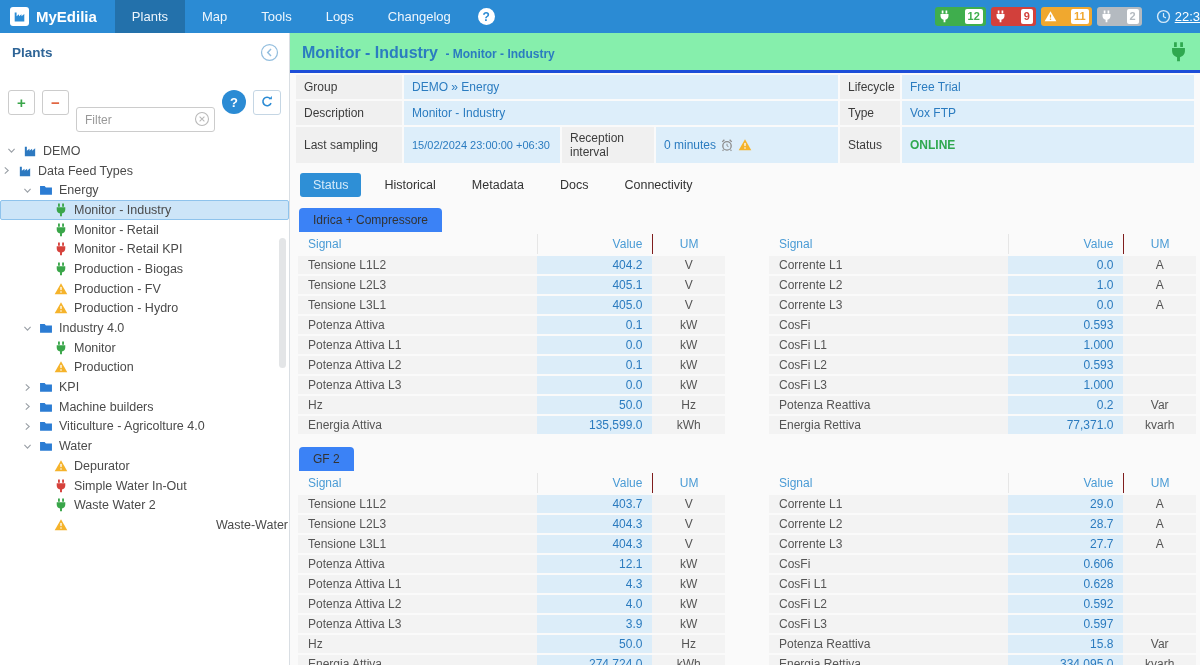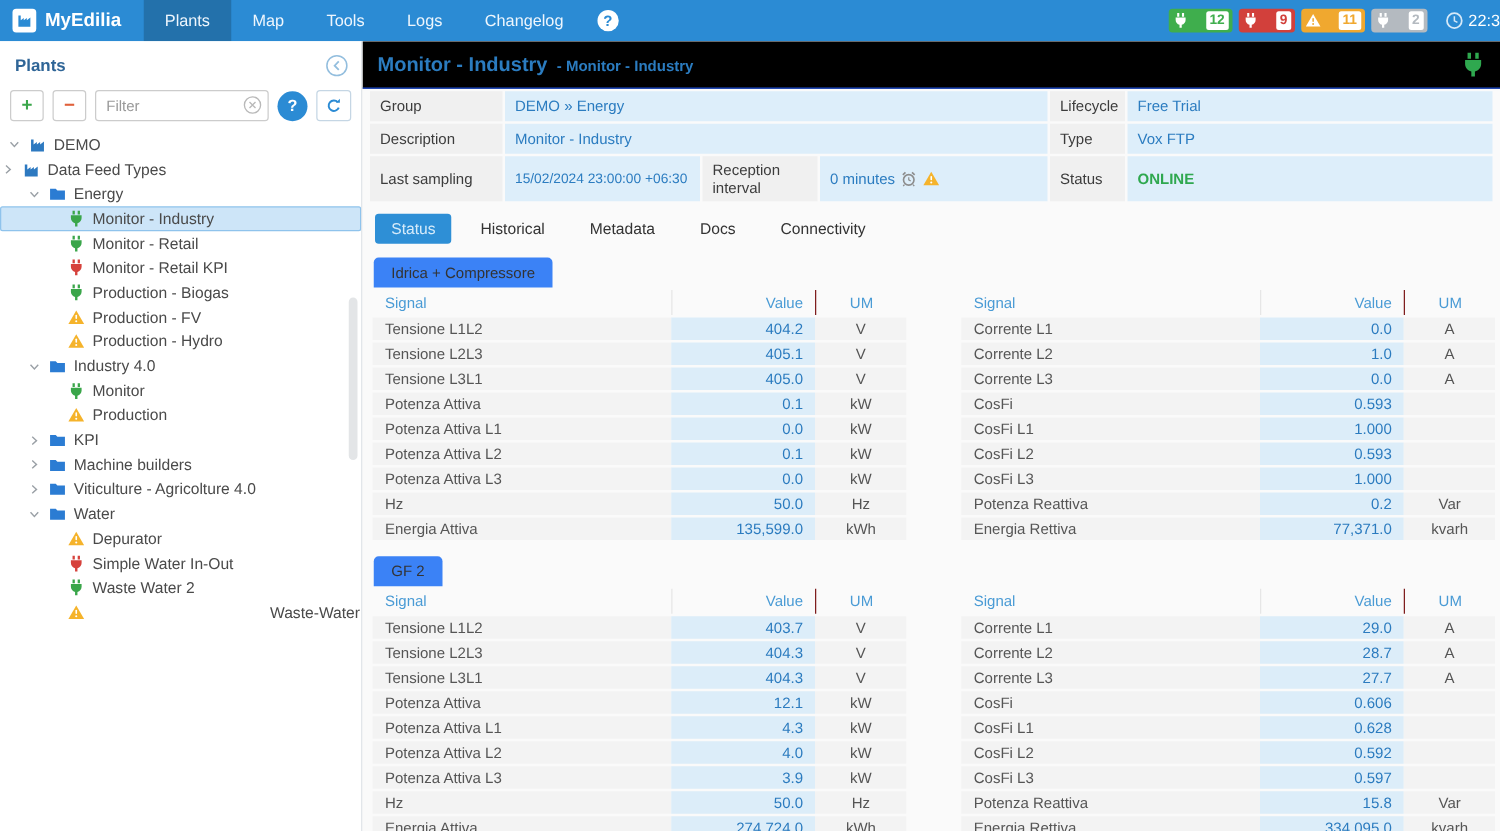--- a/index.html
+++ b/index.html
@@ -16,56 +16,56 @@
   .brand-box svg { width:13px; height:13px; display:block; }
   .nav-menu { display:flex; height:100%; }
   .nav-item { line-height:33px; padding:0 17px; font-size:13px; color:#eef6fd; cursor:pointer; white-space:nowrap; }
   .nav-item.active { background:#2371ab; }
   .nav-help { width:17px; height:17px; border-radius:50%; background:#fff; color:#2b8bd4; font-weight:bold; font-size:12px;
     display:flex; align-items:center; justify-content:center; margin-left:10px; cursor:pointer; }
   .nav-right { margin-left:auto; display:flex; align-items:center; gap:5px; padding-right:0; }
   .nav-badge { height:19px; border-radius:3px; display:flex; align-items:center; gap:14px; padding:0 3px; cursor:pointer; }
   .nav-badge .b-icon svg { width:13px; height:13px; display:block; }
   .badge-count { background:#fff; border-radius:2px; font-size:11px; font-weight:bold; padding:0 3px; line-height:15px; min-width:11px; text-align:center; }
-  .nav-clock { display:flex; align-items:center; gap:4px; font-size:13px; margin-left:9px; color:#fff; white-space:nowrap; }
+  .nav-clock { display:flex; align-items:center; gap:4px; font-size:13px; margin-left:9px; color:#fff; white-space:nowrap;text-decoration:underline; }
   .nav-clock svg { width:15px; height:15px; display:block; }
 
   
   .layout { display:flex; height:632px; }
 
   
   .sidebar { width:290px; flex:none; background:#fff; border-right:1px solid #d9dee3; position:relative; overflow:hidden; }
   .sidebar-header { display:flex; justify-content:space-between; align-items:center; padding:10px 10px 3px 12px; }
   .sidebar-title { color:#2f6597; font-weight:bold; font-size:13.5px; }
   .collapse-btn { cursor:pointer; } .collapse-btn svg { width:19px; height:19px; display:block; }
   .filter-row { display:flex; align-items:center; gap:7px; padding:7px 8px 6px 8px; }
   .sq-btn { width:27px; height:25px; background:#fff; border:1px solid #ccc; border-radius:3px; font-size:15px; font-weight:bold;
     display:flex; align-items:center; justify-content:center; cursor:pointer; padding:0; }
   .plus { color:#3aa64a; } .minus { color:#e0603a; }
-  .filter-box { position:relative; flex:1; }
+  .filter-box { position:relative; flex:1;margin-top:35px; }
   .filter-input { width:100%; height:25px; border:1px solid #ccc; border-radius:3px; padding:0 24px 0 8px; font-size:12px; color:#666;
     font-family:"Liberation Sans", sans-serif; }
   .filter-input::placeholder { color:#999; }
   .clear-icon { position:absolute; right:5px; top:4px; cursor:pointer; } .clear-icon svg { width:16px; height:16px; display:block; }
   .help-btn { width:24px; height:24px; border-radius:50%; background:#2b8bd4; color:#fff; font-weight:bold; font-size:13px; border:none;
     display:flex; align-items:center; justify-content:center; cursor:pointer; flex:none; }
   .refresh-btn { width:28px; height:25px; background:#fff; border:1px solid #c5d6e4; border-radius:3px;
     display:flex; align-items:center; justify-content:center; cursor:pointer; flex:none; }
   .refresh-btn svg { width:14px; height:14px; display:block; }
   .tree { padding-top:3px; font-size:12.5px; color:#4a4a4a; }
   .tree-row { display:flex; align-items:center; height:19.7px; gap:6px; cursor:pointer; border:1px solid transparent; white-space:nowrap; }
   .tree-row.selected { background:#cde5f8; border-color:#8fc3ec; border-radius:2px; }
   .tree-exp { flex:none; } .tree-exp svg { width:11px; height:11px; display:block; }
   .exp-down svg { transform:rotate(90deg); }
   .tree-icon { flex:none; } .tree-icon svg { width:14px; height:14px; display:block; }
   .sidebar-scroll { position:absolute; right:3px; top:205px; width:7px; height:130px; background:#e3e5e7; border-radius:4px; cursor:pointer; }
 
   
   .main { flex:1; min-width:0; background:#fafafa; overflow:hidden; position:relative; }
-  .main-header { padding:11px 14px 8px 12px; position:relative; background:#000000; border-bottom:1px solid #1d4ed8; }
+  .main-header { padding:11px 14px 8px 12px; position:relative; background:#86efac; border-bottom:3px solid #1d4ed8; }
   .main-title { font-size:16px; font-weight:bold; color:#2b7cc0; }
   .main-subtitle { font-size:12px; font-weight:bold; color:#2b7cc0; margin-left:3px; }
   .header-plug { position:absolute; right:11px; top:8px; } .header-plug svg { width:21px; height:22px; display:block; }
 
   .info-grid { display:grid; grid-template-columns:106px 156px 92px 182px 60px 1fr; grid-auto-rows:minmax(24px,auto);
     gap:2px; padding:2px 6px 0 6px; font-size:12px; }
   .cell { padding:4px 8px; display:flex; align-items:center; gap:4px; }
   .lbl { background:#f0f0f0; color:#3c3c3c; }
   .val { background:#ddeefa; color:#2b7cc0; }
   .wide { grid-column:2 / span 3; }

